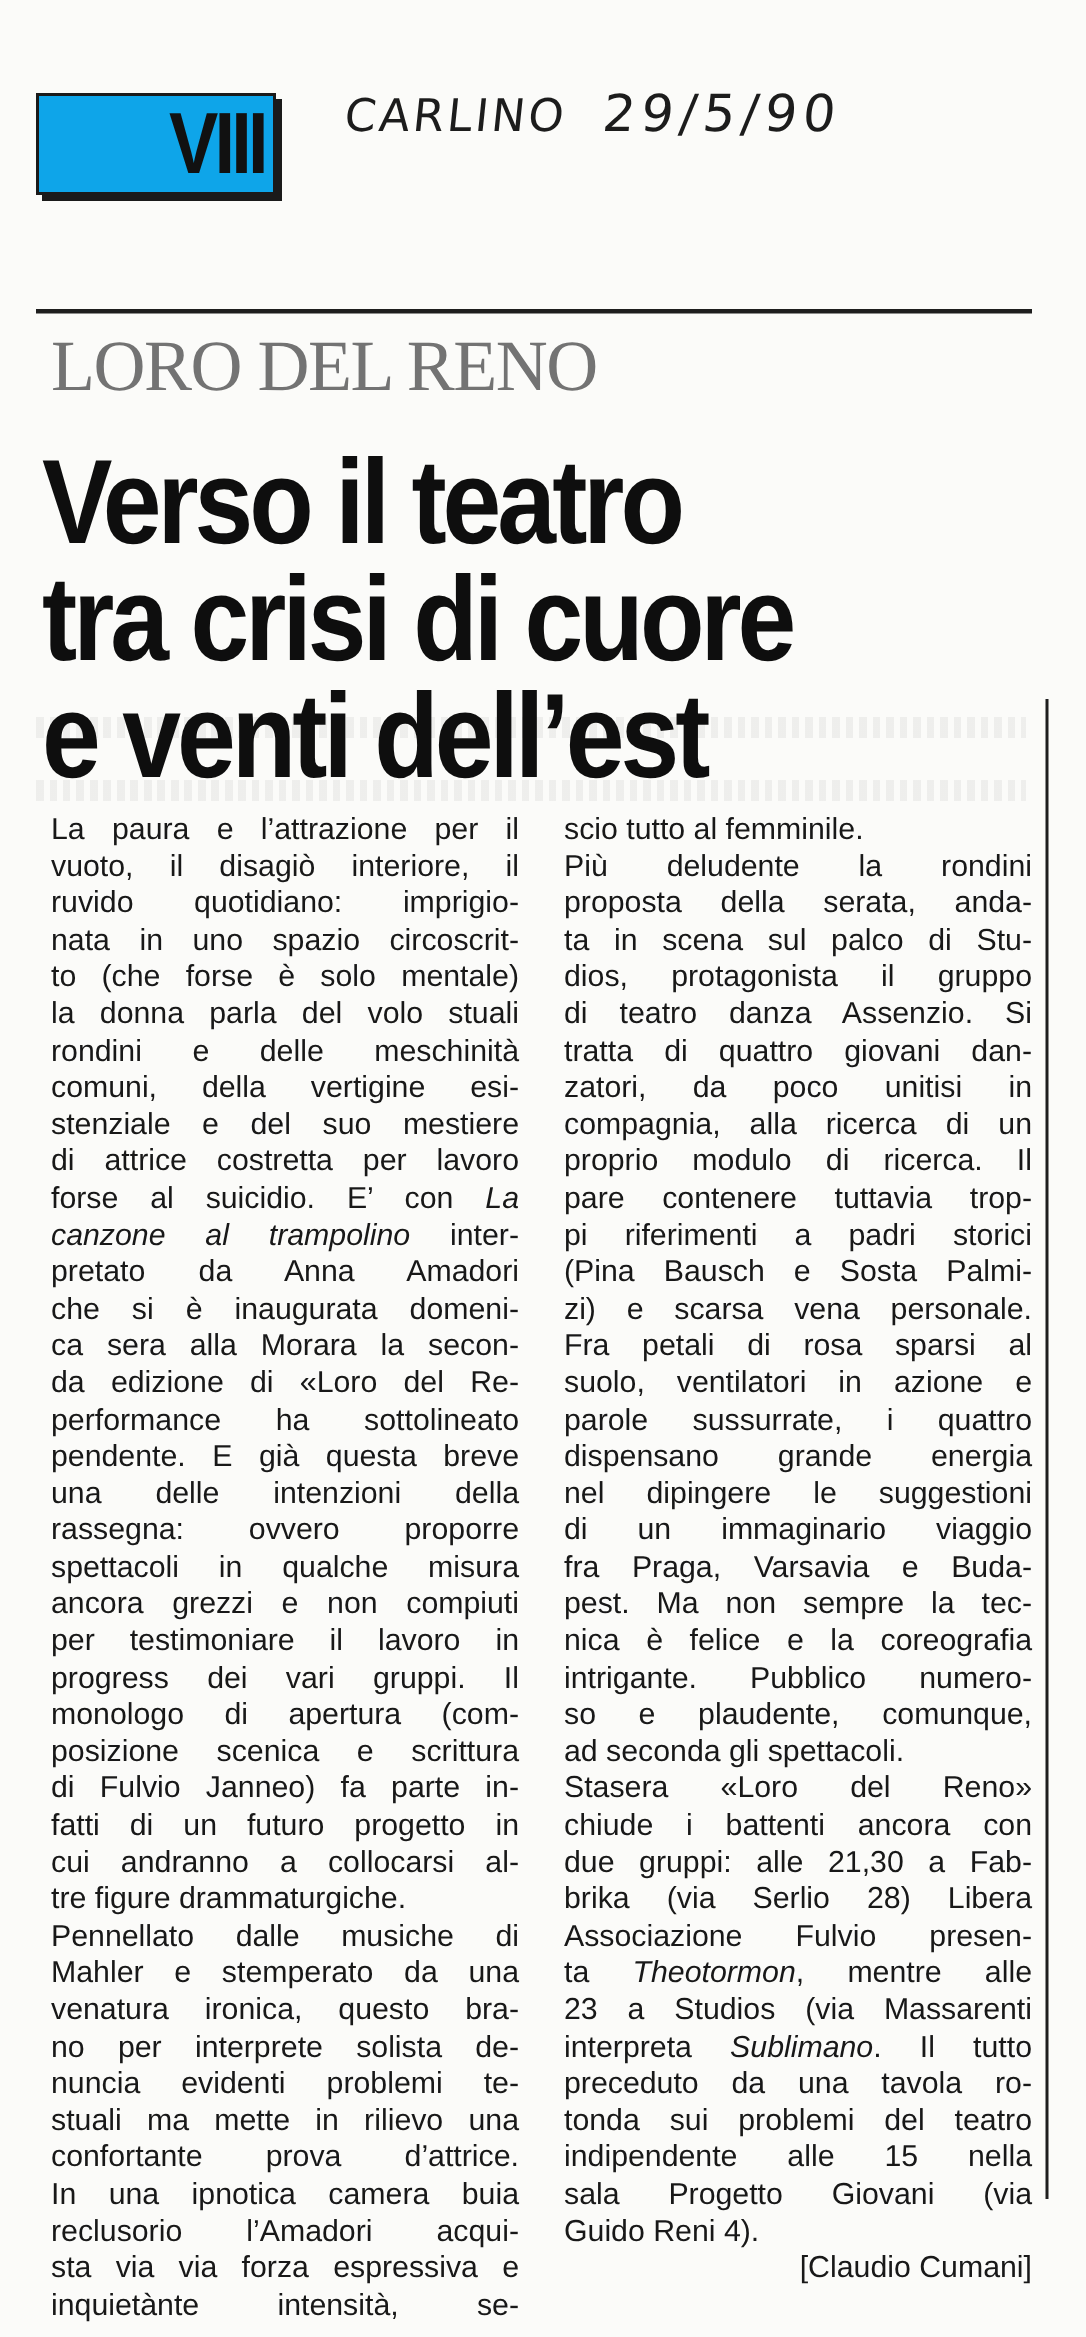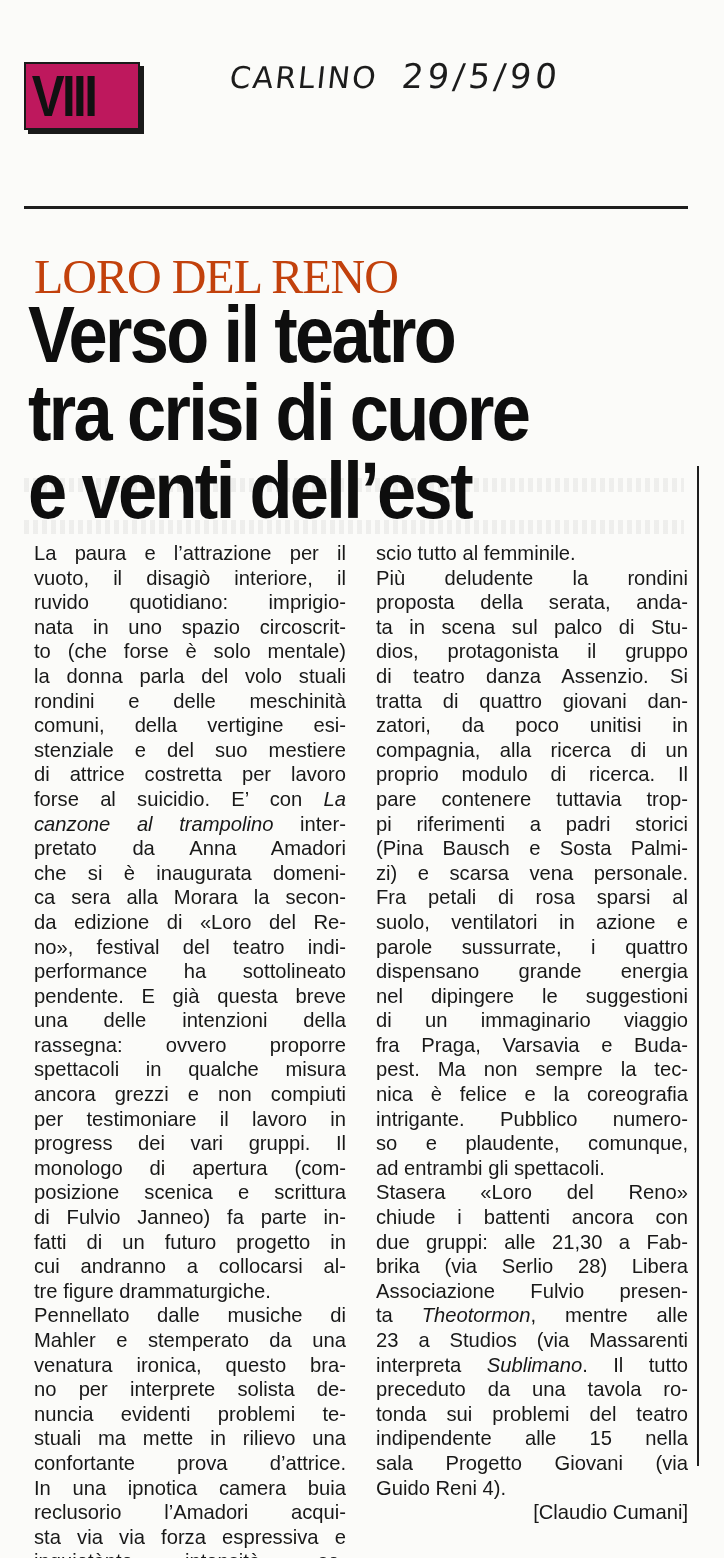--- a/index.html
+++ b/index.html
@@ -4,44 +4,44 @@
 <style>
   html, body { margin: 0; padding: 0; }
   body {
     width: 724px; height: 1558px; position: relative; overflow: hidden;
     background: #fbfbf9;
     font-family: "Liberation Sans", sans-serif;
     color: #161616;
   }
   .page-num-box {
     position: absolute; left: 24px; top: 62px; width: 112px; height: 64px;
-    border: 2.5px solid #1a1a1a; background: #be185d;
+    border: 2.5px solid #1a1a1a; background: #0ea5e9;
     box-shadow: 4px 4px 0 #1a1a1a;
-    display: flex; align-items: center; justify-content: flex-start;
+    display: flex; align-items: center; justify-content: flex-end; padding-left: 44px;
   }
   .page-num {
     font-family: "Liberation Sans", sans-serif; font-weight: 700;
     font-size: 58px; letter-spacing: -3px; line-height: 1;
     transform: scaleX(0.85); color: #111;
   }
   .handwritten {
     position: absolute; top: 56px; left: 230px;
     font-family: "DejaVu Sans", sans-serif; font-weight: 400;
     font-size: 30px; letter-spacing: 2px; color: #1c1c1c;
     transform: skewX(-6deg);
   }
   .handwritten .date { margin-left: 24px; font-size: 34px; letter-spacing: 4px; }
   .top-rule {
     position: absolute; left: 24px; top: 206px; width: 664px; height: 3px;
     background: #1e1e1e;
   }
   .kicker {
-    position: absolute; left: 34px; top: 253px;
+    position: absolute; left: 34px; top: 221px;
     font-family: "Liberation Serif", serif; font-size: 48px; line-height: 1;
-    letter-spacing: -1px; color: #c2410c; white-space: nowrap;
+    letter-spacing: -1px; color: #737373; white-space: nowrap;
   }
   .headline {
     position: absolute; left: 28px; top: 296px; margin: 0;
     font-family: "Liberation Sans", sans-serif; font-weight: 700;
     font-size: 80px; line-height: 78px; letter-spacing: -3px;
     color: #0e0e0e; transform: scaleX(0.88); transform-origin: left top;
     white-space: nowrap;
   }
   .headline span { display: block; }
   .right-rule {
@@ -100,21 +100,20 @@
     <span class="ln">rondini e delle meschinità</span>
     <span class="ln">comuni, della vertigine esi-</span>
     <span class="ln">stenziale e del suo mestiere</span>
     <span class="ln">di attrice costretta per lavoro</span>
     <span class="ln">forse al suicidio. E’ con <i>La</i></span>
     <span class="ln"><i>canzone al trampolino</i> inter-</span>
     <span class="ln">pretato da Anna Amadori</span>
     <span class="ln">che si è inaugurata domeni-</span>
     <span class="ln">ca sera alla Morara la secon-</span>
     <span class="ln">da edizione di «Loro del Re-</span>
-    <span class="ln">no», festival del teatro indi-</span>
     <span class="ln">performance ha sottolineato</span>
     <span class="ln">pendente. E già questa breve</span>
     <span class="ln">una delle intenzioni della</span>
     <span class="ln">rassegna: ovvero proporre</span>
     <span class="ln">spettacoli in qualche misura</span>
     <span class="ln">ancora grezzi e non compiuti</span>
     <span class="ln">per testimoniare il lavoro in</span>
     <span class="ln">progress dei vari gruppi. Il</span>
     <span class="ln">monologo di apertura (com-</span>
     <span class="ln">posizione scenica e scrittura</span>
@@ -153,21 +152,21 @@
     <span class="ln">suolo, ventilatori in azione e</span>
     <span class="ln">parole sussurrate, i quattro</span>
     <span class="ln">dispensano grande energia</span>
     <span class="ln">nel dipingere le suggestioni</span>
     <span class="ln">di un immaginario viaggio</span>
     <span class="ln">fra Praga, Varsavia e Buda-</span>
     <span class="ln">pest. Ma non sempre la tec-</span>
     <span class="ln">nica è felice e la coreografia</span>
     <span class="ln">intrigante. Pubblico numero-</span>
     <span class="ln">so e plaudente, comunque,</span>
-    <span class="ln last">ad entrambi gli spettacoli.</span>
+    <span class="ln last">ad seconda gli spettacoli.</span>
     <span class="ln">Stasera «Loro del Reno»</span>
     <span class="ln">chiude i battenti ancora con</span>
     <span class="ln">due gruppi: alle 21,30 a Fab-</span>
     <span class="ln">brika (via Serlio 28) Libera</span>
     <span class="ln">Associazione Fulvio presen-</span>
     <span class="ln">ta <i>Theotormon</i>, mentre alle</span>
     <span class="ln">23 a Studios (via Massarenti</span>
     <span class="ln">interpreta <i>Sublimano</i>. Il tutto</span>
     <span class="ln">preceduto da una tavola ro-</span>
     <span class="ln">tonda sui problemi del teatro</span>

